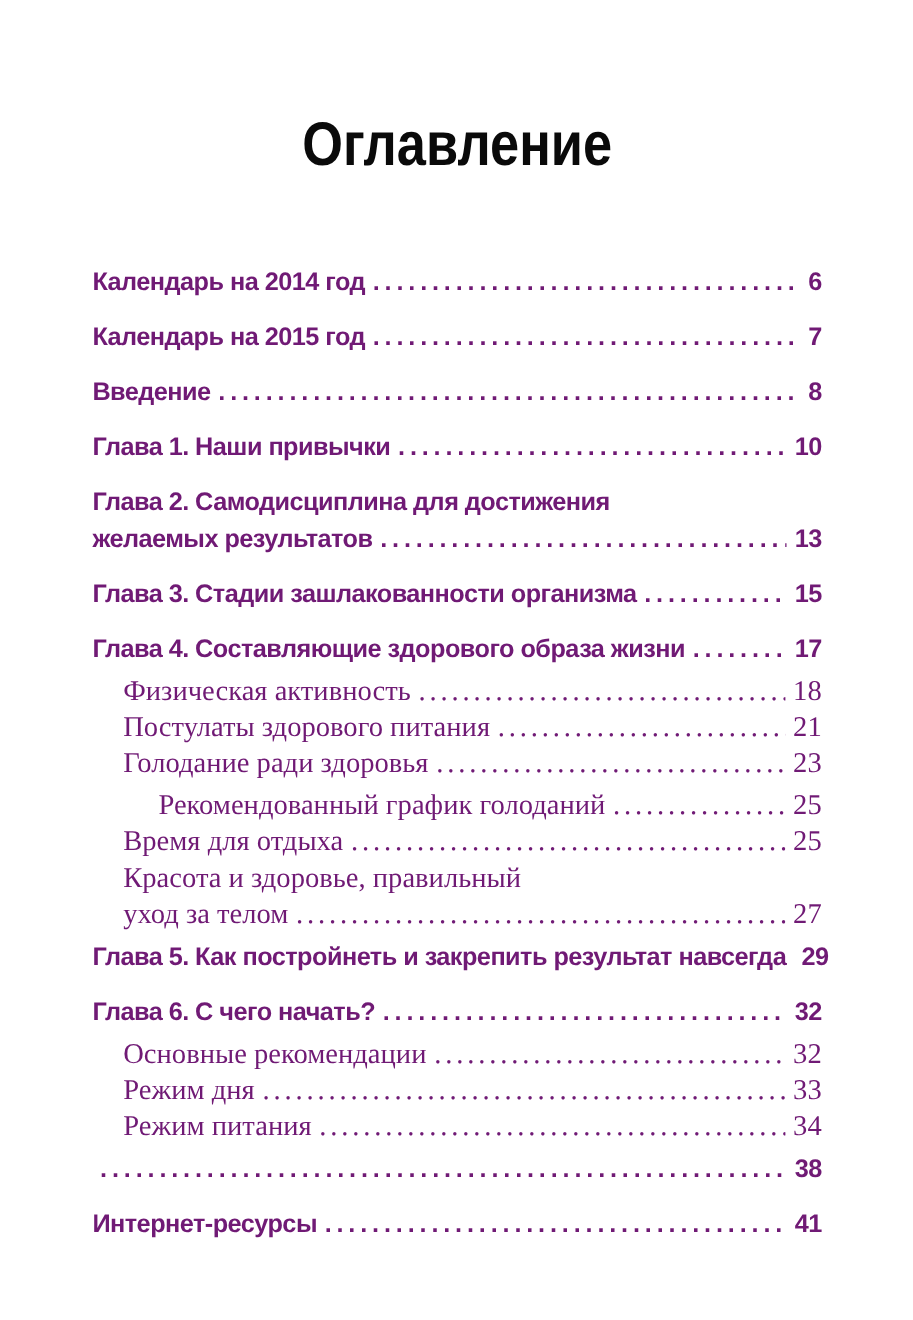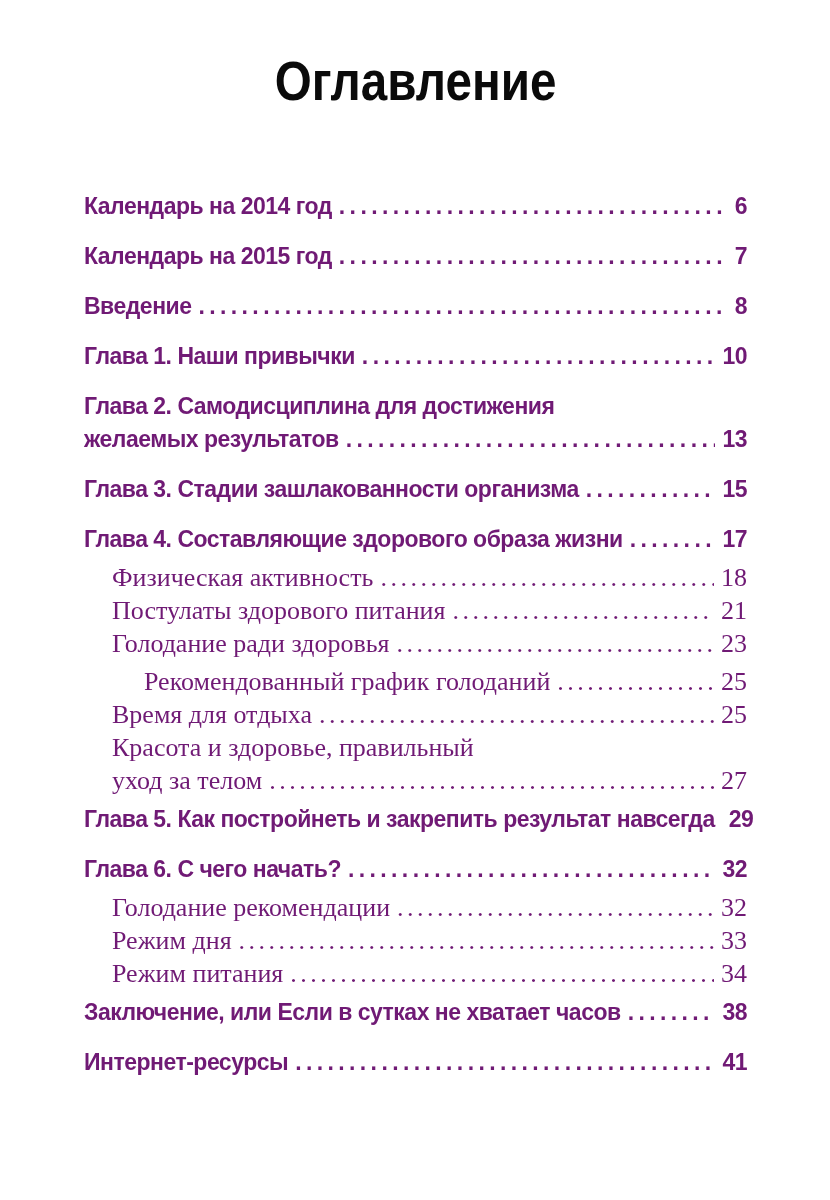--- a/index.html
+++ b/index.html
@@ -5,21 +5,21 @@
   html, body { margin: 0; padding: 0; }
   body {
     width: 830px; height: 1200px;
     background: #ffffff;
     color: #0a0a0a;
     overflow: hidden;
   }
   .page {
     box-sizing: border-box;
     width: 830px; height: 908px;
-    padding: 50px 83px 0 84px;
+    padding: 100px 83px 0 84px;
   }
   .title {
     margin: 0 0 78px 0;
     text-align: center;
     font-family: "Liberation Sans", sans-serif;
     font-weight: 700;
     font-size: 56px;
     line-height: 1.1;
     color: #0a0a0a;
   }
@@ -142,36 +142,35 @@
         <span class="label">Глава 5. Как постройнеть и закрепить результат навсегда</span>
         <span class="dots">. . . . . . . . . . . . . . . . . . . . . . . . . . . . . . . . . . . . . . . . . . . . . . . . . . . . . . . . . . . . . . . . . . . . . . </span>
         <span class="pnum">29</span>
       </div>
       <div class="row chapter" style="margin-top: 17px; justify-content: center;">
         <span class="label">Глава 6. С чего начать?</span>
         <span class="dots">. . . . . . . . . . . . . . . . . . . . . . . . . . . . . . . . . . . . . . . . . . . . . . . . . . . . . . . . . . . . . . . . . . . . . . </span>
         <span class="pnum">32</span>
       </div>
       <div class="row sub" style="margin-top: 5px;">
-        <span class="label">Голодание рекомендации</span>
+        <span class="label">Основные рекомендации</span>
         <span class="dots">. . . . . . . . . . . . . . . . . . . . . . . . . . . . . . . . . . . . . . . . . . . . . . . . . . . . . . . . . . . . . . . . . . . . . . </span>
         <span class="pnum">32</span>
       </div>
       <div class="row sub" style="margin-top: 0px;">
         <span class="label">Режим дня</span>
         <span class="dots">. . . . . . . . . . . . . . . . . . . . . . . . . . . . . . . . . . . . . . . . . . . . . . . . . . . . . . . . . . . . . . . . . . . . . . </span>
         <span class="pnum">33</span>
       </div>
       <div class="row sub" style="margin-top: 0px;">
         <span class="label">Режим питания</span>
         <span class="dots">. . . . . . . . . . . . . . . . . . . . . . . . . . . . . . . . . . . . . . . . . . . . . . . . . . . . . . . . . . . . . . . . . . . . . . </span>
         <span class="pnum">34</span>
       </div>
       <div class="row chapter" style="margin-top: 6px;">
-        <span class="label">Заключение, или Если в сутках не хватает часов</span>
         <span class="dots">. . . . . . . . . . . . . . . . . . . . . . . . . . . . . . . . . . . . . . . . . . . . . . . . . . . . . . . . . . . . . . . . . . . . . . </span>
         <span class="pnum">38</span>
       </div>
       <div class="row chapter" style="margin-top: 17px;">
         <span class="label">Интернет-ресурсы</span>
         <span class="dots">. . . . . . . . . . . . . . . . . . . . . . . . . . . . . . . . . . . . . . . . . . . . . . . . . . . . . . . . . . . . . . . . . . . . . . </span>
         <span class="pnum">41</span>
       </div>
     </div>
 </div>

